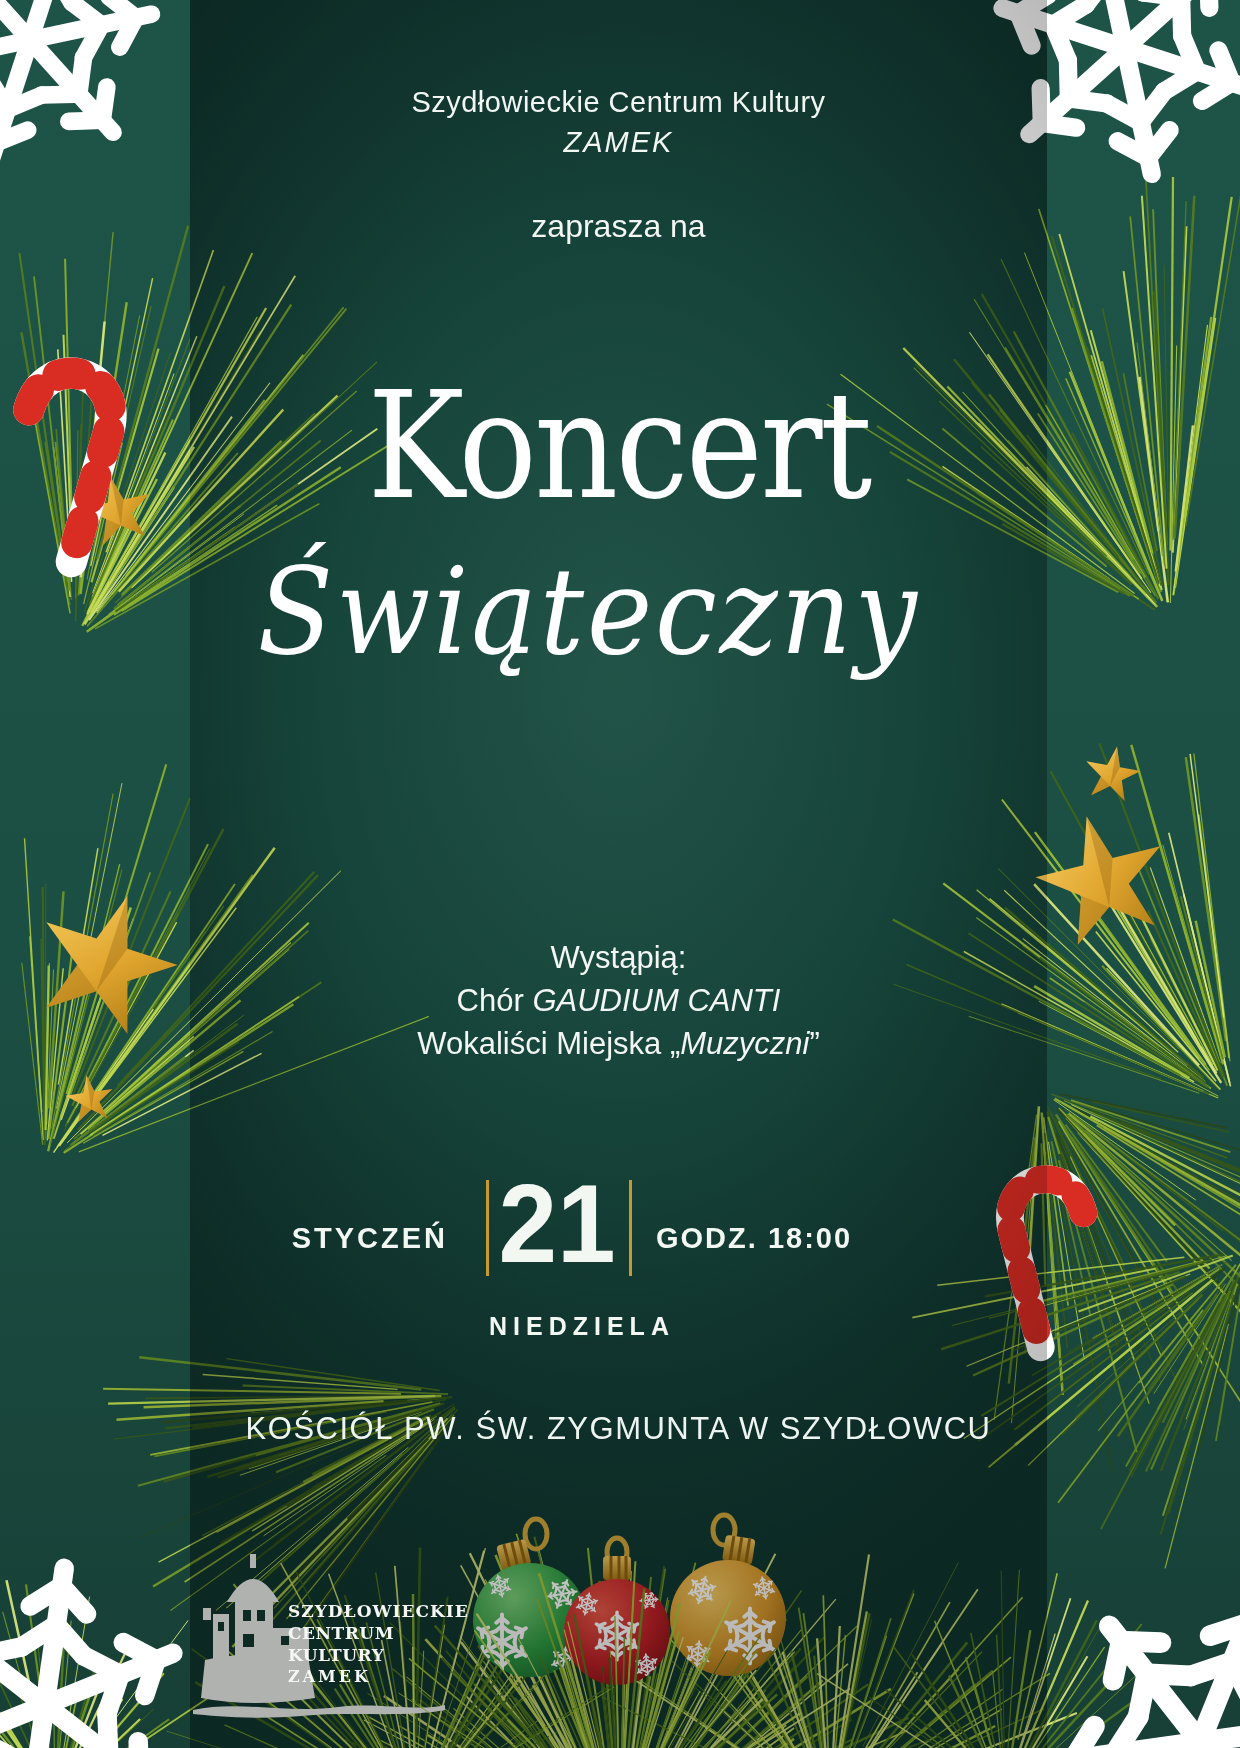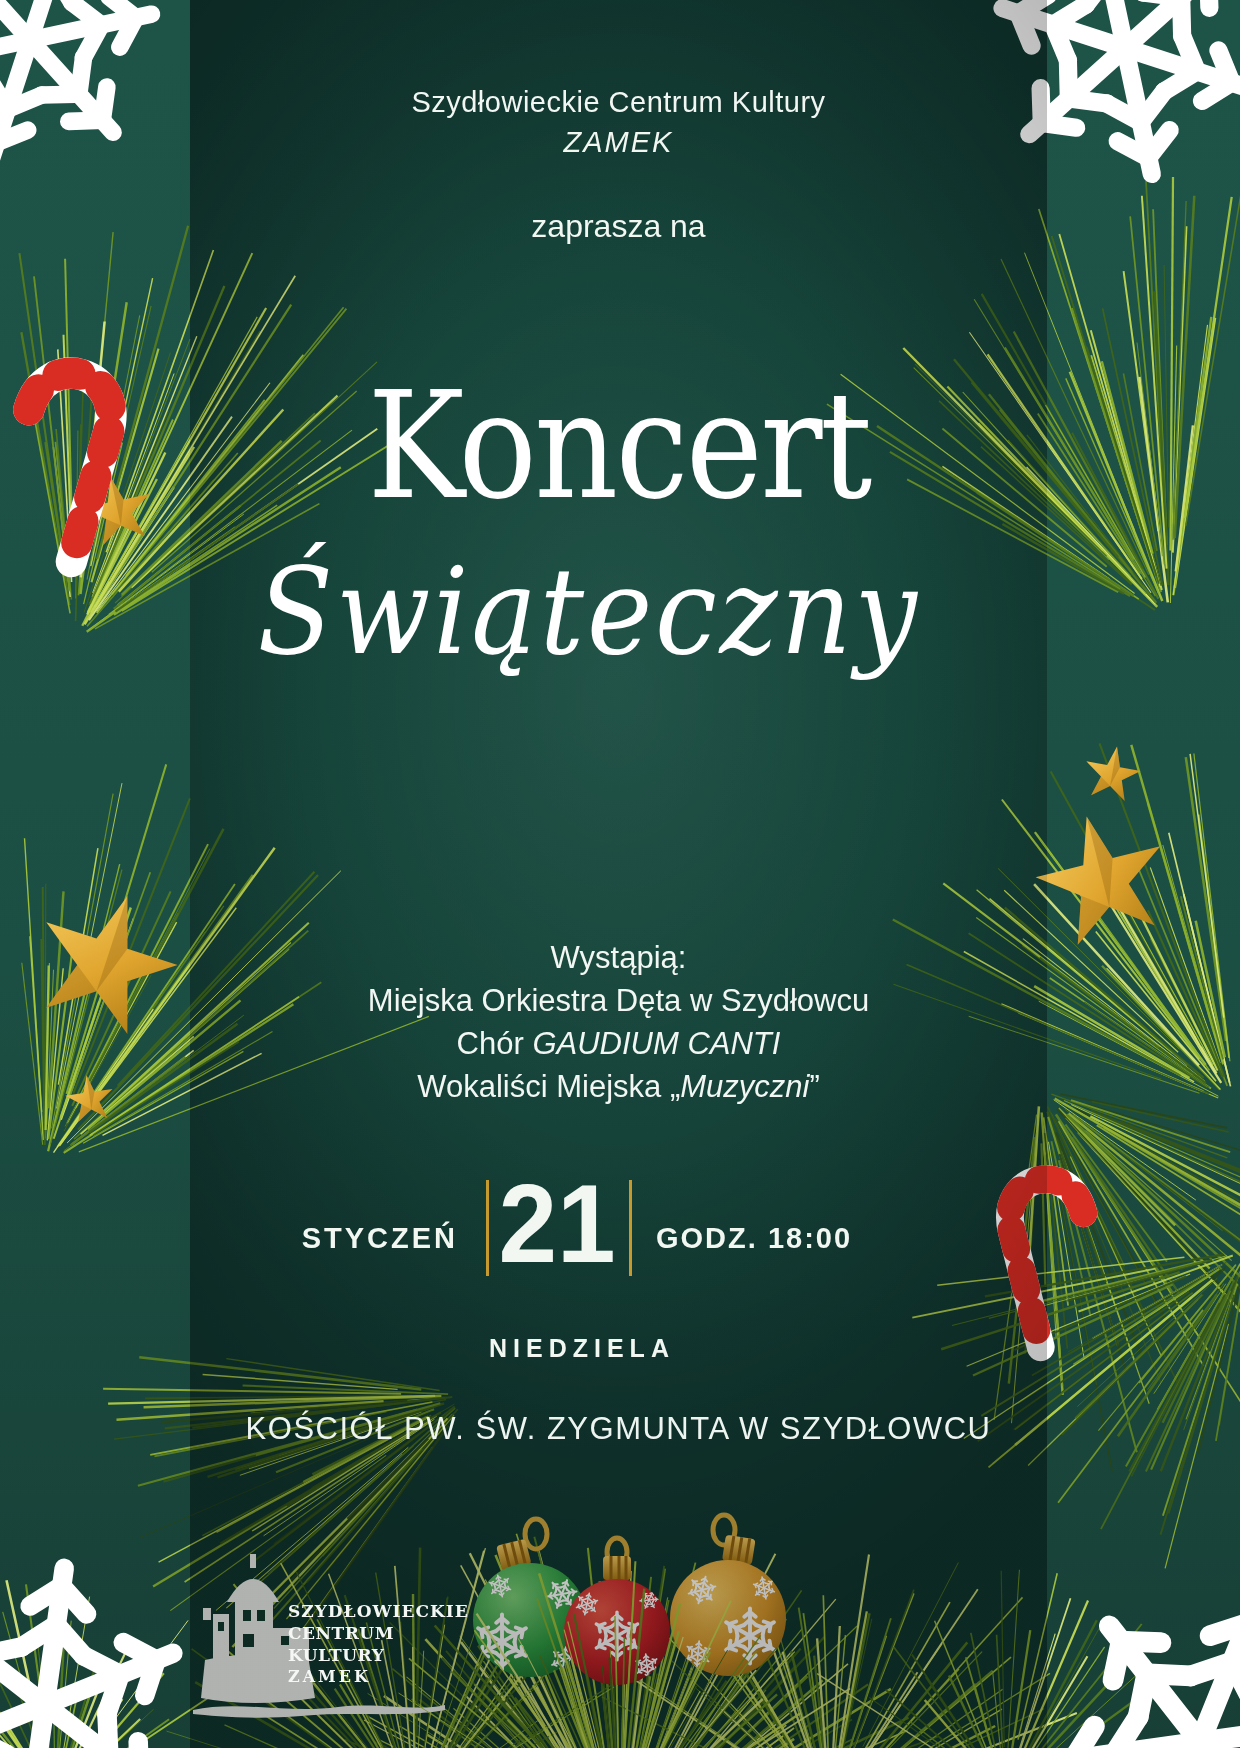--- a/index.html
+++ b/index.html
@@ -20,29 +20,29 @@
   .txt{position:absolute;left:190px;width:857px;text-align:center;line-height:1.25;}
   .org1{top:84px;font-size:29px;letter-spacing:.5px;color:#f2f7f3;}
   .org2{top:124px;font-size:29px;font-style:italic;letter-spacing:2px;}
   .invite{top:206px;font-size:32px;}
   .title1{top:372px;font-family:"DejaVu Serif",serif;font-size:148px;line-height:1;
           transform:scaleX(.88);letter-spacing:-3px;color:#fff;}
   .title2{top:540px;font-family:"DejaVu Serif",serif;font-style:italic;font-size:120px;line-height:1.2;
           transform:translateX(-30px) scaleX(.92);letter-spacing:3px;color:#fff;}
   .perf{top:898px;font-size:31px;line-height:43px;color:#f2f7f3;margin-top:38px;}
   .perf .it{font-style:italic;}
-  .month{position:absolute;left:296px;width:162px;text-align:right;top:1222px;
+  .month{position:absolute;left:286px;width:162px;text-align:right;top:1222px;
          font-size:29px;font-weight:bold;letter-spacing:3px;}
   .gdiv{position:absolute;top:1180px;width:3px;height:96px;background:#c79a2f;}
   .d1{left:486px;} .d2{left:629px;}
   .day{position:absolute;left:489px;width:136px;text-align:center;top:1168px;
        font-size:112px;font-weight:bold;line-height:1;transform:scaleX(.94);}
   .time{position:absolute;left:656px;top:1222px;font-size:29px;font-weight:bold;letter-spacing:2px;}
   .weekday{position:absolute;left:489px;width:136px;text-align:center;top:1312px;
-           font-size:25px;font-weight:bold;letter-spacing:6px;margin-top:22px;}
+           font-size:25px;font-weight:bold;letter-spacing:6px;}
   .venue{top:1410px;font-size:31px;letter-spacing:1.5px;color:#eef5f1;}
   .logoText{position:absolute;left:288px;top:1600px;width:160px;text-align:left;
             font-family:"DejaVu Serif",serif;font-weight:bold;color:#f4f7f4;line-height:22px;}
   .logoText .l1{font-size:17px;letter-spacing:1px;}
   .logoText .l2{font-size:17px;letter-spacing:.5px;}
   .logoText .l3{font-size:16px;letter-spacing:3px;}
 </style>
 </head>
 <body>
 
@@ -995,21 +995,20 @@
 
   <div class="txt org1">Szydłowieckie Centrum Kultury</div>
   <div class="txt org2">ZAMEK</div>
   <div class="txt invite">zaprasza na</div>
 
   <div class="txt title1">Koncert</div>
   <div class="txt title2">Świąteczny</div>
 
   <div class="txt perf">
     <div>Wystąpią:</div>
-    <div><span>Miejska Orkiestra Dęta w Szydłowcu</span><span class="it"></span><span></span></div>
     <div><span>Chór </span><span class="it">GAUDIUM CANTI</span><span></span></div>
     <div><span>Wokaliści Miejska „</span><span class="it">Muzyczni</span><span>”</span></div>
   </div>
 
   <div class="month">STYCZEŃ</div>
   <div class="gdiv d1"></div>
   <div class="day">21</div>
   <div class="gdiv d2"></div>
   <div class="time">GODZ. 18:00</div>
   <div class="weekday">NIEDZIELA</div>

